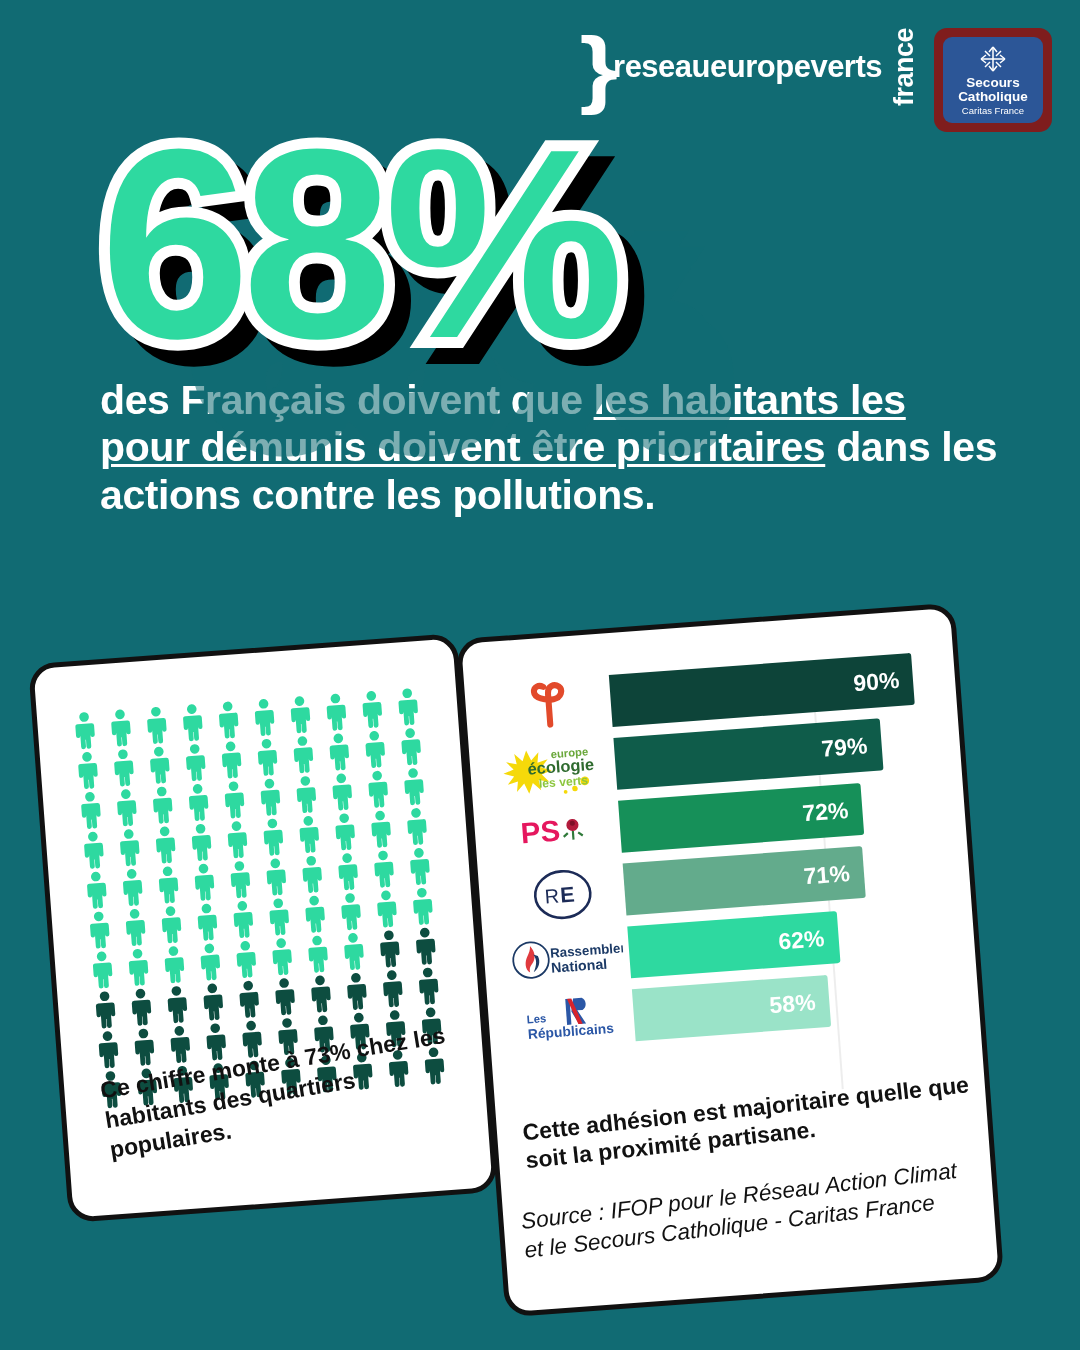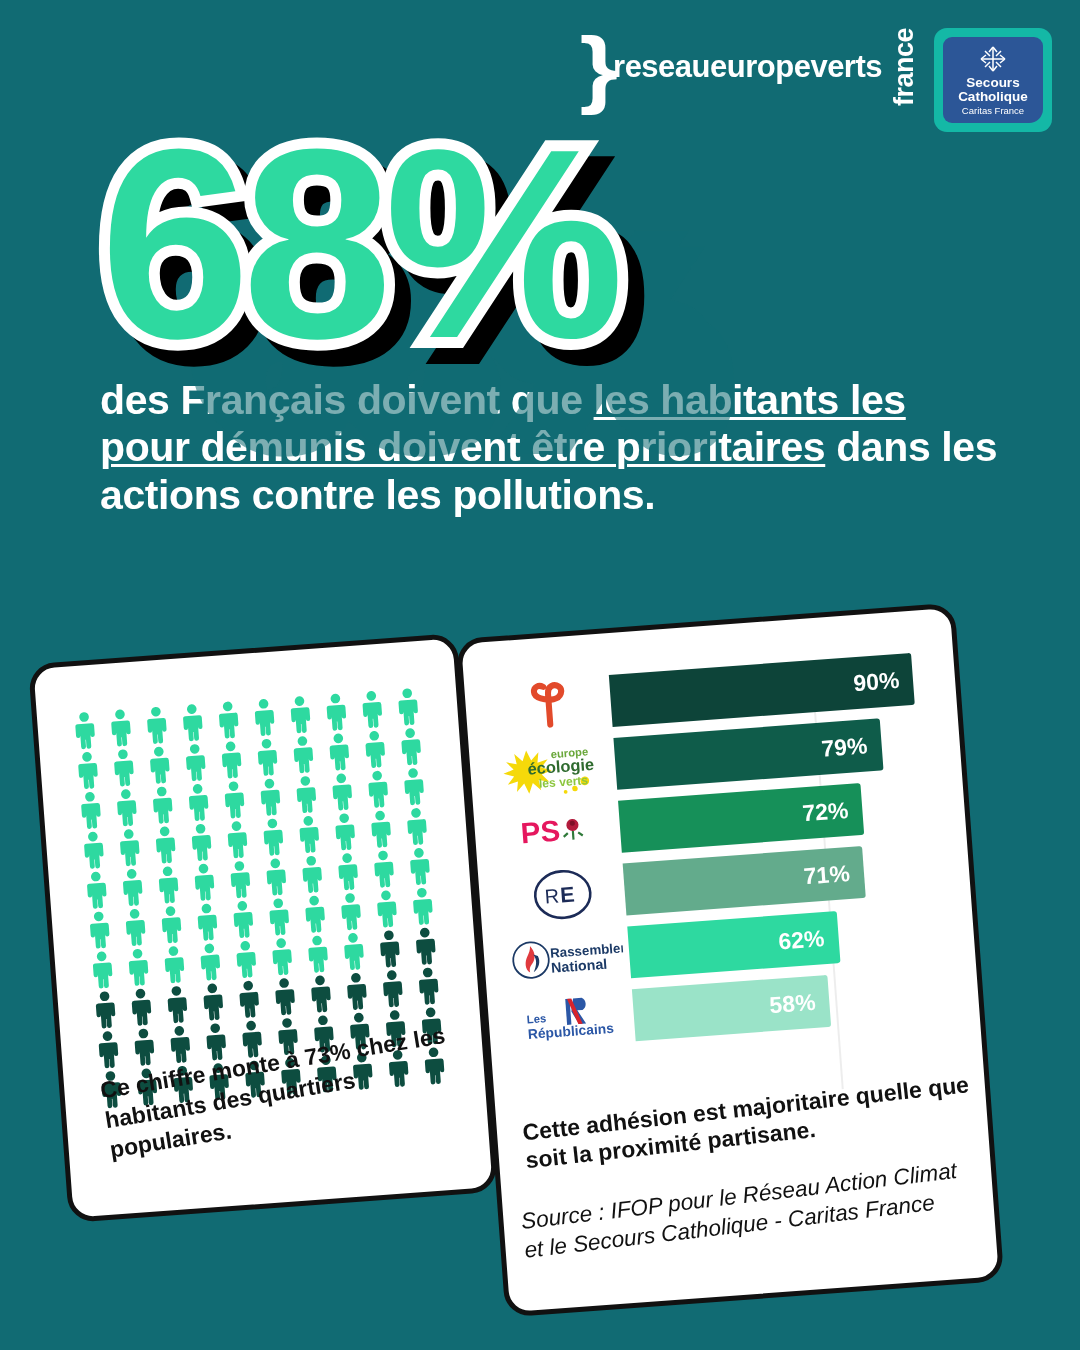--- a/index.html
+++ b/index.html
@@ -13,21 +13,21 @@
 
   
   #logo-bar { position:absolute; top:28px; right:28px; display:flex; align-items:flex-start; gap:14px; }
 
   #rac-logo { display:flex; align-items:center; gap:4px; color:#fff; }
   #rac-brace { font-size:86px; line-height:.82; font-weight:700; color:#fff; margin-right:-6px; transform:scaleX(1.15); }
   #rac-words { display:flex; flex-direction:row; line-height:.95; font-weight:800; letter-spacing:-.5px; }
   #rac-words span { font-size:31px; }
   #rac-france { writing-mode:vertical-rl; transform:rotate(180deg); font-weight:800; font-size:27px; letter-spacing:-.5px; margin-left:3px; }
 
-  #sc-logo { background:#14b8a6; border-radius:13px; padding:9px; width:118px; height:104px; display:flex; }
+  #sc-logo { background:#7f1d1d; border-radius:13px; padding:9px; width:118px; height:104px; display:flex; }
   #sc-inner { background:#2c5697; border-radius:9px 9px 14px 9px; flex:1; display:flex; flex-direction:column;
               align-items:center; justify-content:center; color:#fff; padding:5px 4px; }
   #sc-cross { margin-bottom:2px; }
   #sc-name { font-size:13.5px; font-weight:700; line-height:1.02; text-align:center; }
   #sc-sub { font-size:9.5px; font-weight:400; margin-top:2px; }
 
   
   #hero { position:absolute; top:116px; left:100px; width:900px; }
   #big-number {
     font-size:270px; font-weight:900; line-height:.95; color:#2ed9a0;

